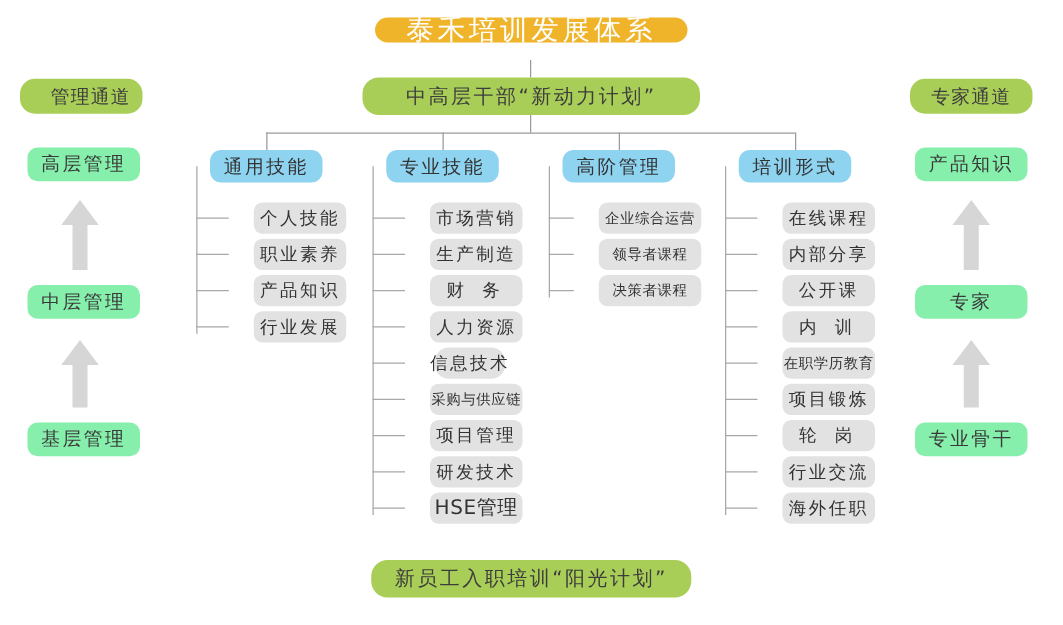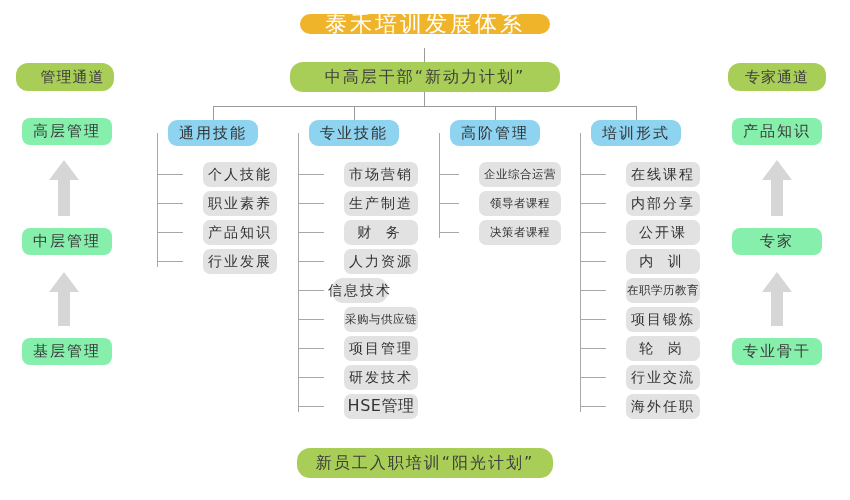--- a/index.html
+++ b/index.html
@@ -136,21 +136,21 @@
   <div class="hline soft" style="left:298px;top:261px;width:26px;"></div>
   <div class="hline soft" style="left:298px;top:290px;width:26px;"></div>
   <div class="hline soft" style="left:298px;top:319px;width:26px;"></div>
   <div class="hline soft" style="left:298px;top:348px;width:26px;"></div>
   <div class="hline soft" style="left:298px;top:377px;width:26px;"></div>
   <div class="hline soft" style="left:298px;top:406px;width:26px;"></div>
   <div class="pill gray-pill" style="left:324px;top:162px;width:74px;height:25px;">市场营销</div>
   <div class="pill gray-pill" style="left:324px;top:191px;width:74px;height:25px;">生产制造</div>
   <div class="pill gray-pill wide" style="left:324px;top:220px;width:74px;height:25px;">财 务</div>
   <div class="pill gray-pill" style="left:324px;top:249px;width:74px;height:25px;">人力资源</div>
-  <div class="pill gray-pill" style="left:312px;top:278px;width:56px;height:25px;border-radius:11px;">信息技术</div>
+  <div class="pill gray-pill" style="left:328px;top:278px;width:56px;height:25px;border-radius:11px;">信息技术</div>
   <div class="pill gray-pill tight" style="left:324px;top:307px;width:74px;height:25px;">采购与供应链</div>
   <div class="pill gray-pill" style="left:324px;top:336px;width:74px;height:25px;">项目管理</div>
   <div class="pill gray-pill" style="left:324px;top:365px;width:74px;height:25px;">研发技术</div>
   <div class="pill gray-pill mid" style="left:324px;top:394px;width:74px;height:25px;">HSE管理</div>
 
   <div class="pill blue-pill" style="left:450px;top:120px;width:90px;height:26px;">高阶管理</div>
   <div class="vline soft" style="left:439px;top:133px;height:105px;"></div>
   <div class="hline soft" style="left:439px;top:174px;width:20px;"></div>
   <div class="hline soft" style="left:439px;top:203px;width:20px;"></div>
   <div class="hline soft" style="left:439px;top:232px;width:20px;"></div>

